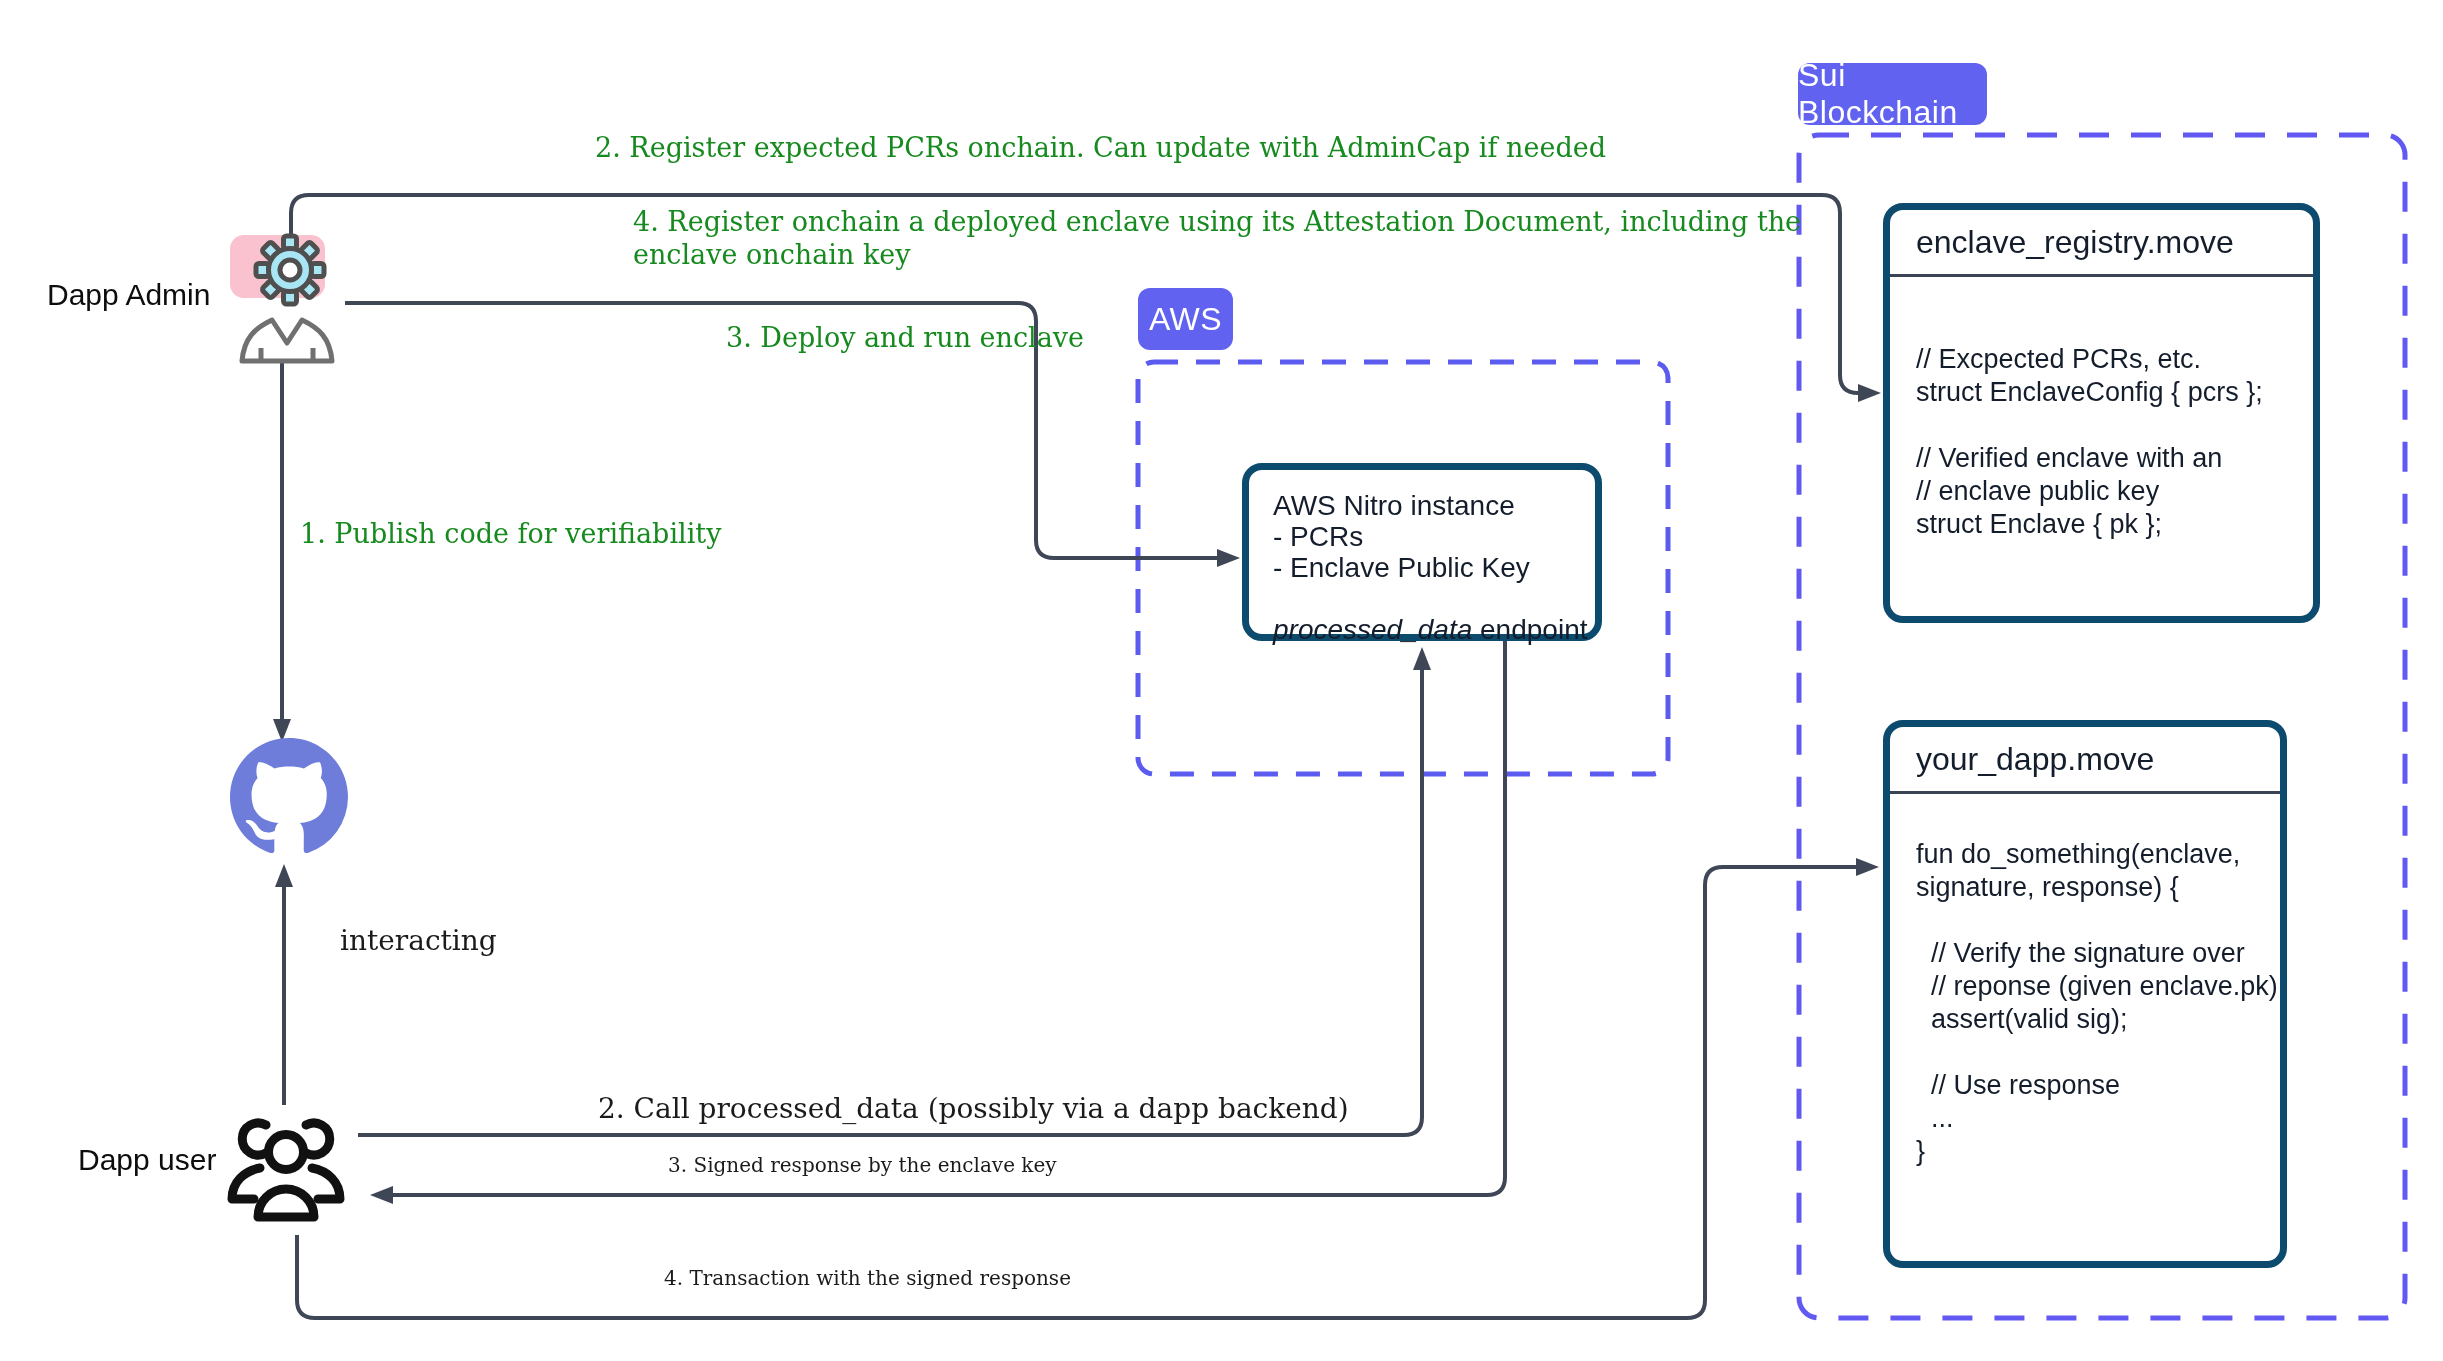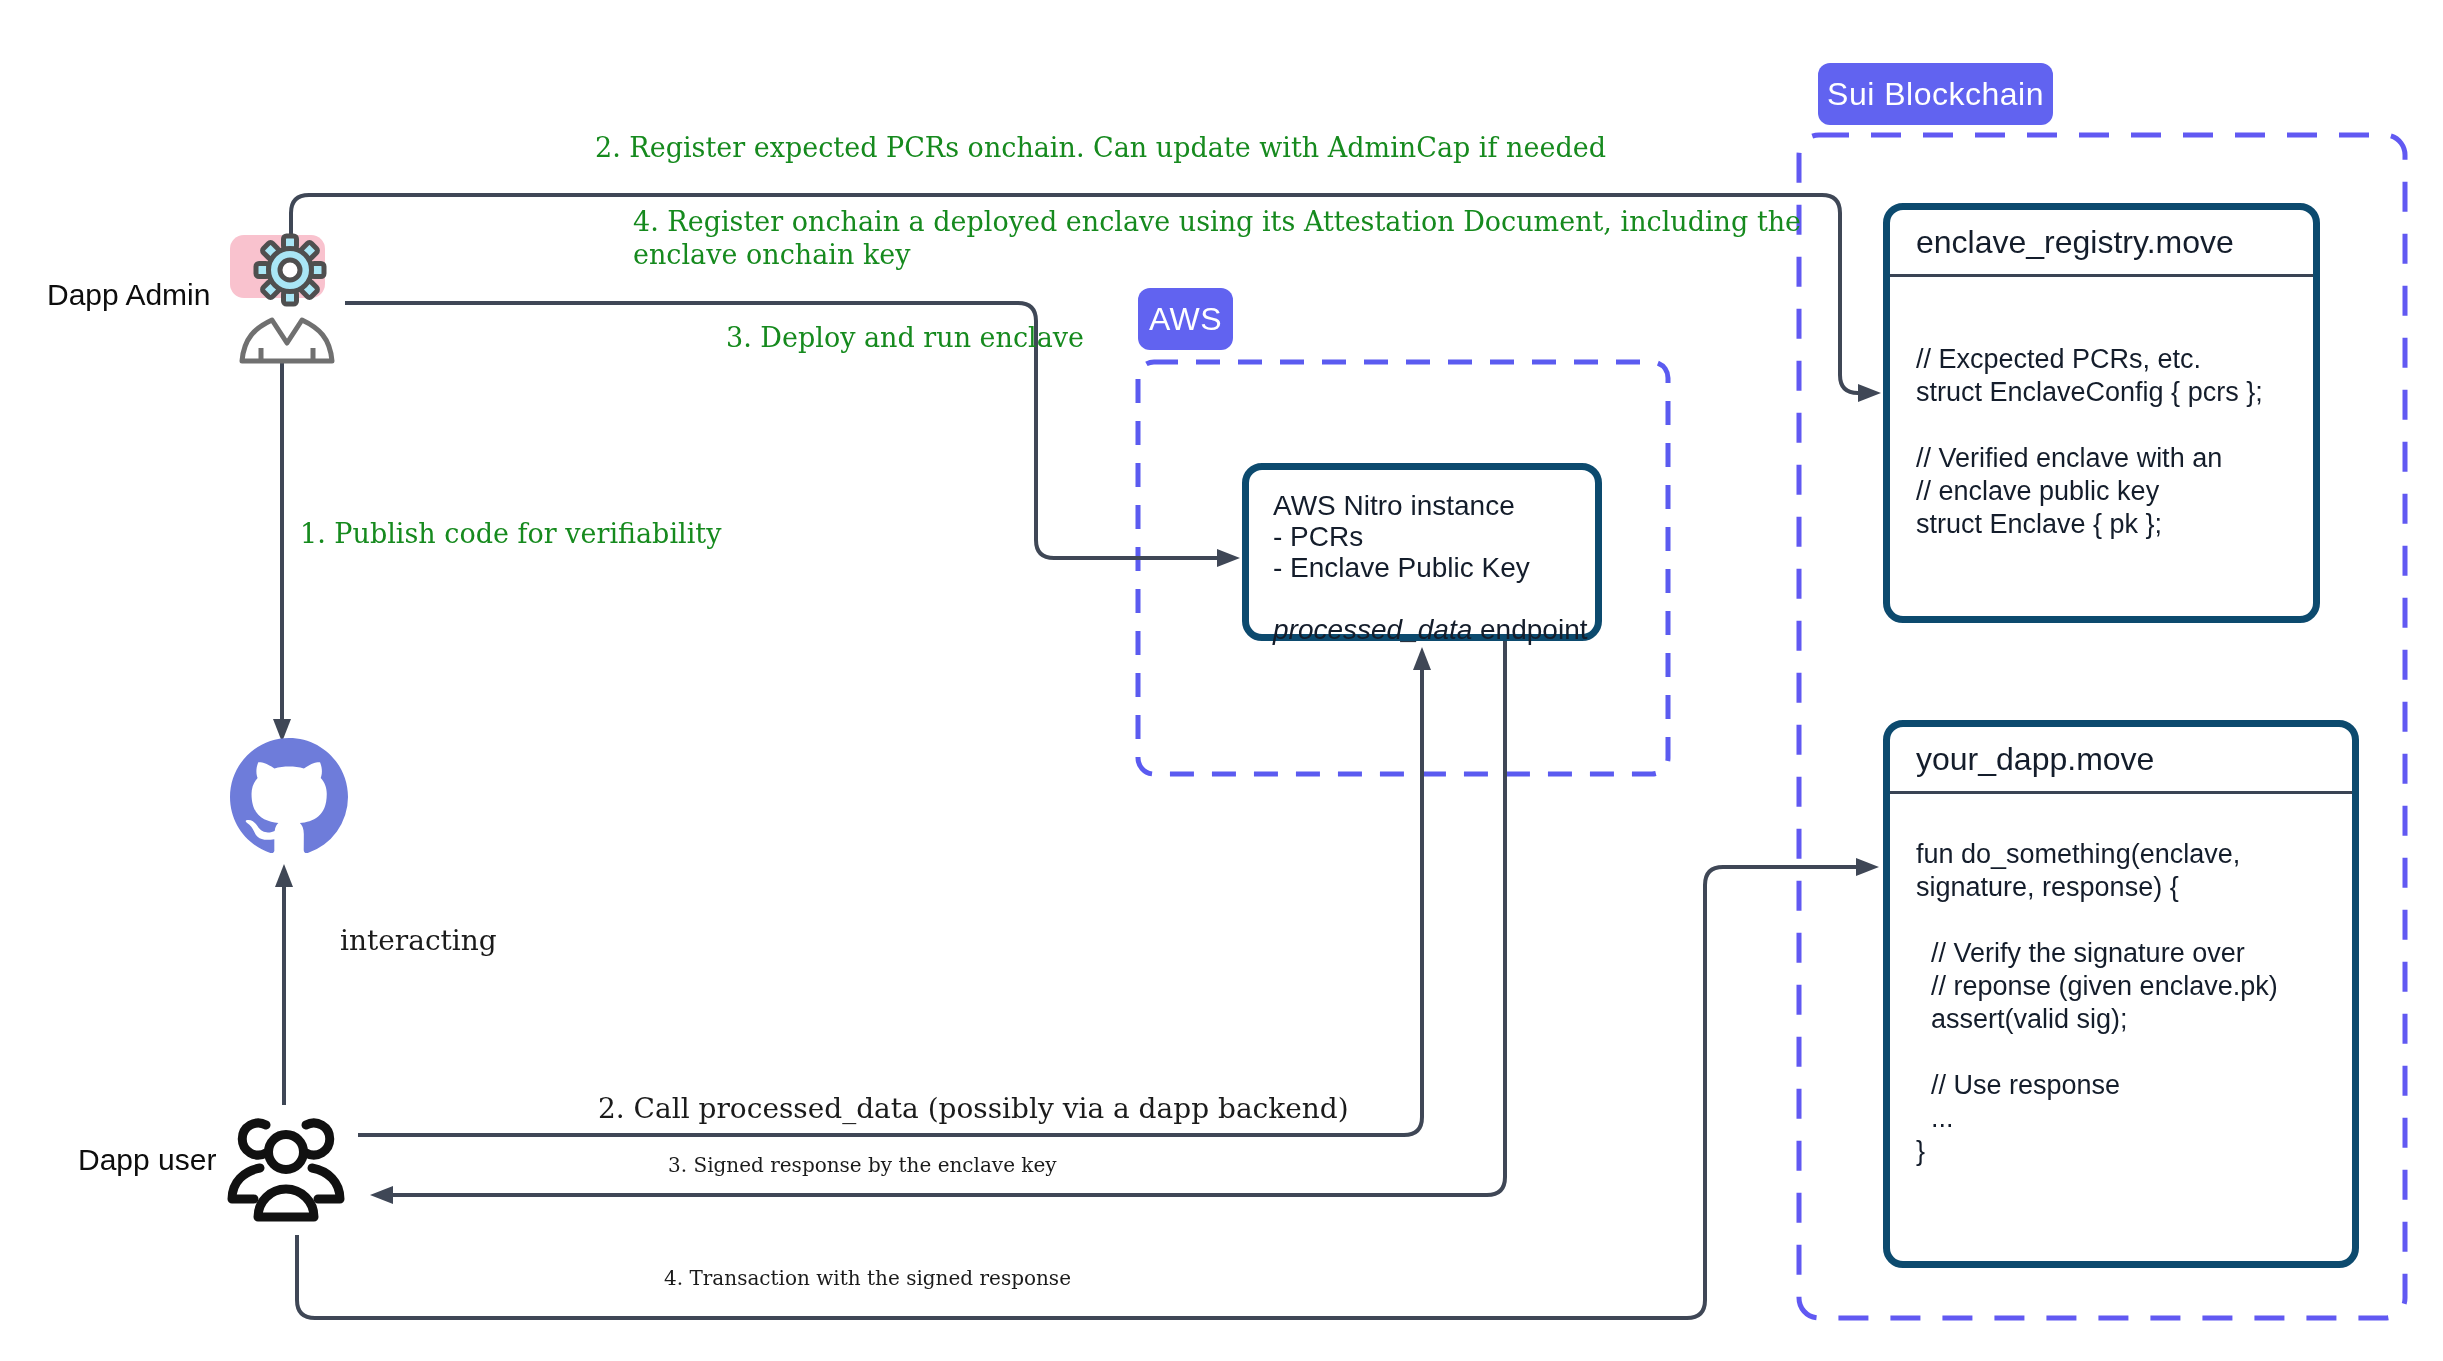--- a/index.html
+++ b/index.html
@@ -103,37 +103,37 @@
   <div class="abs node-box" style="left:1242px;top:463px;width:360px;height:178px;">
     <div class="code-body" style="left:24px;top:20px;">
       <div class="nl">AWS Nitro instance</div>
       <div class="nl">- PCRs</div>
       <div class="nl">- Enclave Public Key</div>
       <div class="nl"></div>
       <div class="nl"><i>processed_data</i><span> endpoint</span></div>
     </div>
   </div>
 
-  <div class="abs chip sans" style="left:1798px;top:63px;width:235px;height:62px;margin-left:20px;">
+  <div class="abs chip sans" style="left:1798px;top:63px;width:189px;height:62px;">
     <span>Sui Blockchain</span>
   </div>
 
   <div class="abs node-box" style="left:1883px;top:203px;width:437px;height:420px;">
     <div class="box-title">enclave_registry.move</div>
     <div class="code-body" style="top:133px;">
       <div class="rl">// Excpected PCRs, etc.</div>
       <div class="rl">struct EnclaveConfig { pcrs };</div>
       <div class="rl"></div>
       <div class="rl">// Verified enclave with an</div>
       <div class="rl">// enclave public key</div>
       <div class="rl">struct Enclave { pk };</div>
     </div>
   </div>
 
-  <div class="abs node-box" style="left:1883px;top:720px;width:476px;height:548px;">
+  <div class="abs node-box" style="left:1883px;top:720px;width:404px;height:548px;">
     <div class="box-title">your_dapp.move</div>
     <div class="code-body" style="top:111px;">
       <div class="dl">fun do_something(enclave,</div>
       <div class="dl">signature, response) {</div>
       <div class="dl"></div>
       <div class="dl">  // Verify the signature over</div>
       <div class="dl">  // reponse (given enclave.pk)</div>
       <div class="dl">  assert(valid sig);</div>
       <div class="dl"></div>
       <div class="dl">  // Use response</div>

